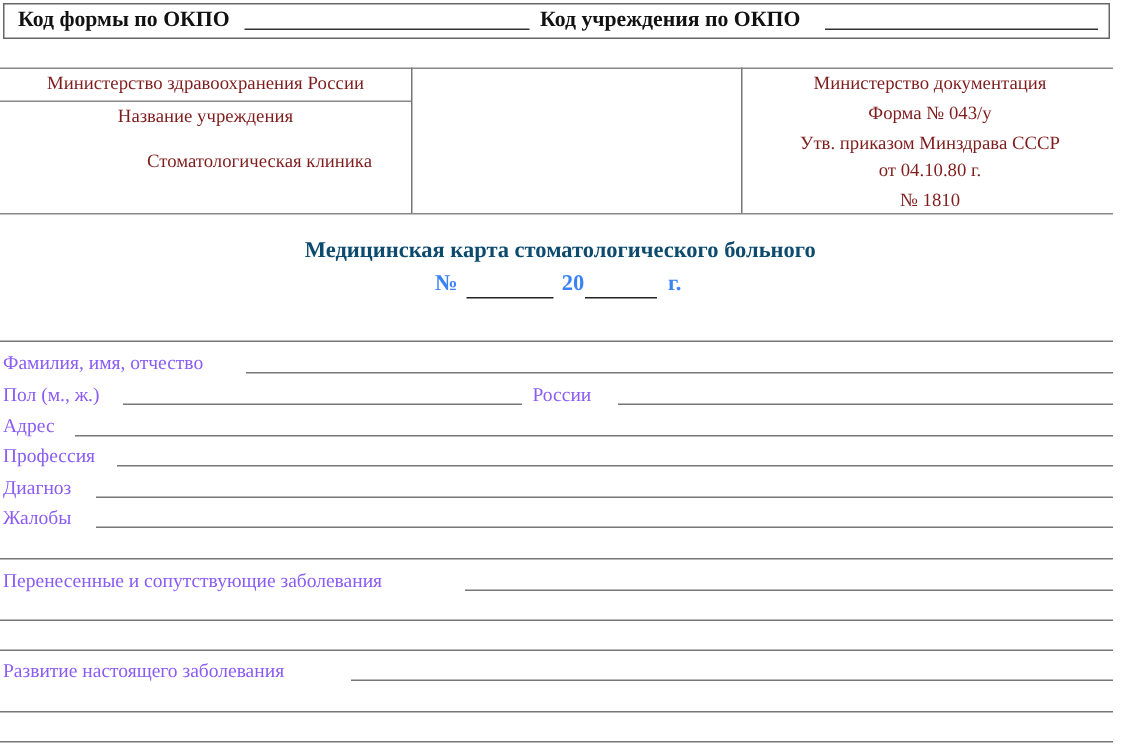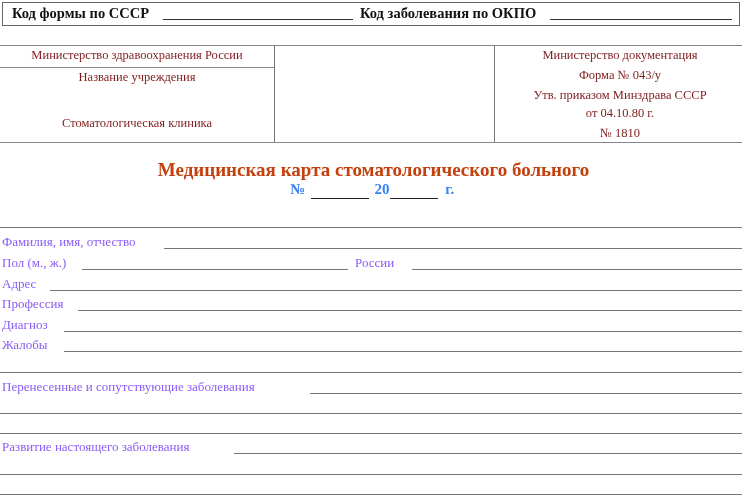--- a/index.html
+++ b/index.html
@@ -5,42 +5,42 @@
   html, body { margin:0; padding:0; background:#ffffff; }
   body { width:747px; height:497px; position:relative; overflow:hidden;
          font-family:"Liberation Serif", "DejaVu Serif", serif; color:#222; }
   .abs { position:absolute; }
   .hdr-box { left:2px; top:2px; width:738px; height:24px; border:1.5px solid #666; box-sizing:border-box; }
   .hdr-text { font-weight:bold; font-size:14.5px; color:#111; white-space:nowrap; top:5px; }
   .uline { position:absolute; border-bottom:1.3px solid #333; }
   .hline { position:absolute; left:0; width:742px; height:0; border-top:1.3px solid #888; }
   .vline { position:absolute; width:0; border-left:1.3px solid #777; }
   .cell-text { position:absolute; font-size:12.5px; color:#7f1d1d; text-align:center; white-space:nowrap; }
-  .title { position:absolute; left:0; width:747px; text-align:center; font-weight:bold; font-size:19px; color:#c2410c; }
+  .title { position:absolute; left:0; width:747px; text-align:center; font-weight:bold; font-size:15px; color:#0c4a6e; }
   .row-label { position:absolute; left:2px; font-size:13px; color:#8b5cf6; white-space:nowrap; }
   .fill { position:absolute; height:0; border-top:1.2px solid #777; }
 </style>
 </head>
 <body>
 
 <div class="abs hdr-box"></div>
-<span class="abs hdr-text" style="left:12px;">Код формы по СССР</span>
+<span class="abs hdr-text" style="left:12px;">Код формы по ОКПО</span>
 <div class="uline" style="left:163px; top:19px; width:190px;"></div>
-<span class="abs hdr-text" style="left:360px;">Код заболевания по ОКПО</span>
+<span class="abs hdr-text" style="left:360px;">Код учреждения по ОКПО</span>
 <div class="uline" style="left:550px; top:19px; width:182px;"></div>
 
 <div class="hline" style="top:45px;"></div>
 <div class="hline" style="top:142px;"></div>
 <div class="vline" style="left:274px; top:45px; height:97px;"></div>
 <div class="vline" style="left:494px; top:45px; height:97px;"></div>
 <div class="abs" style="left:0; top:67px; width:274px; border-top:1.3px solid #888;"></div>
 
 <div class="cell-text" style="left:0; width:274px; top:48px;">Министерство здравоохранения России</div>
 <div class="cell-text" style="left:0; width:274px; top:70px;">Название учреждения</div>
-<div class="cell-text" style="left:0; width:274px; top:116px;">Стоматологическая клиника</div>
+<div class="cell-text" style="left:0; width:274px; top:100px;padding-left:36px;">Стоматологическая клиника</div>
 
 <div class="abs" style="left:276px; top:47px; width:217px; height:94px;"></div>
 
 <div class="cell-text" style="left:495px; width:250px; top:48px;">Министерство документация</div>
 <div class="cell-text" style="left:495px; width:250px; top:68px;">Форма № 043/у</div>
 <div class="cell-text" style="left:495px; width:250px; top:88px;">Утв. приказом Минздрава СССР</div>
 <div class="cell-text" style="left:495px; width:250px; top:106px;">от 04.10.80 г.</div>
 <div class="cell-text" style="left:495px; width:250px; top:126px;">№ 1810</div>
 
 <div class="title" style="top:159px;">Медицинская карта стоматологического больного</div>

